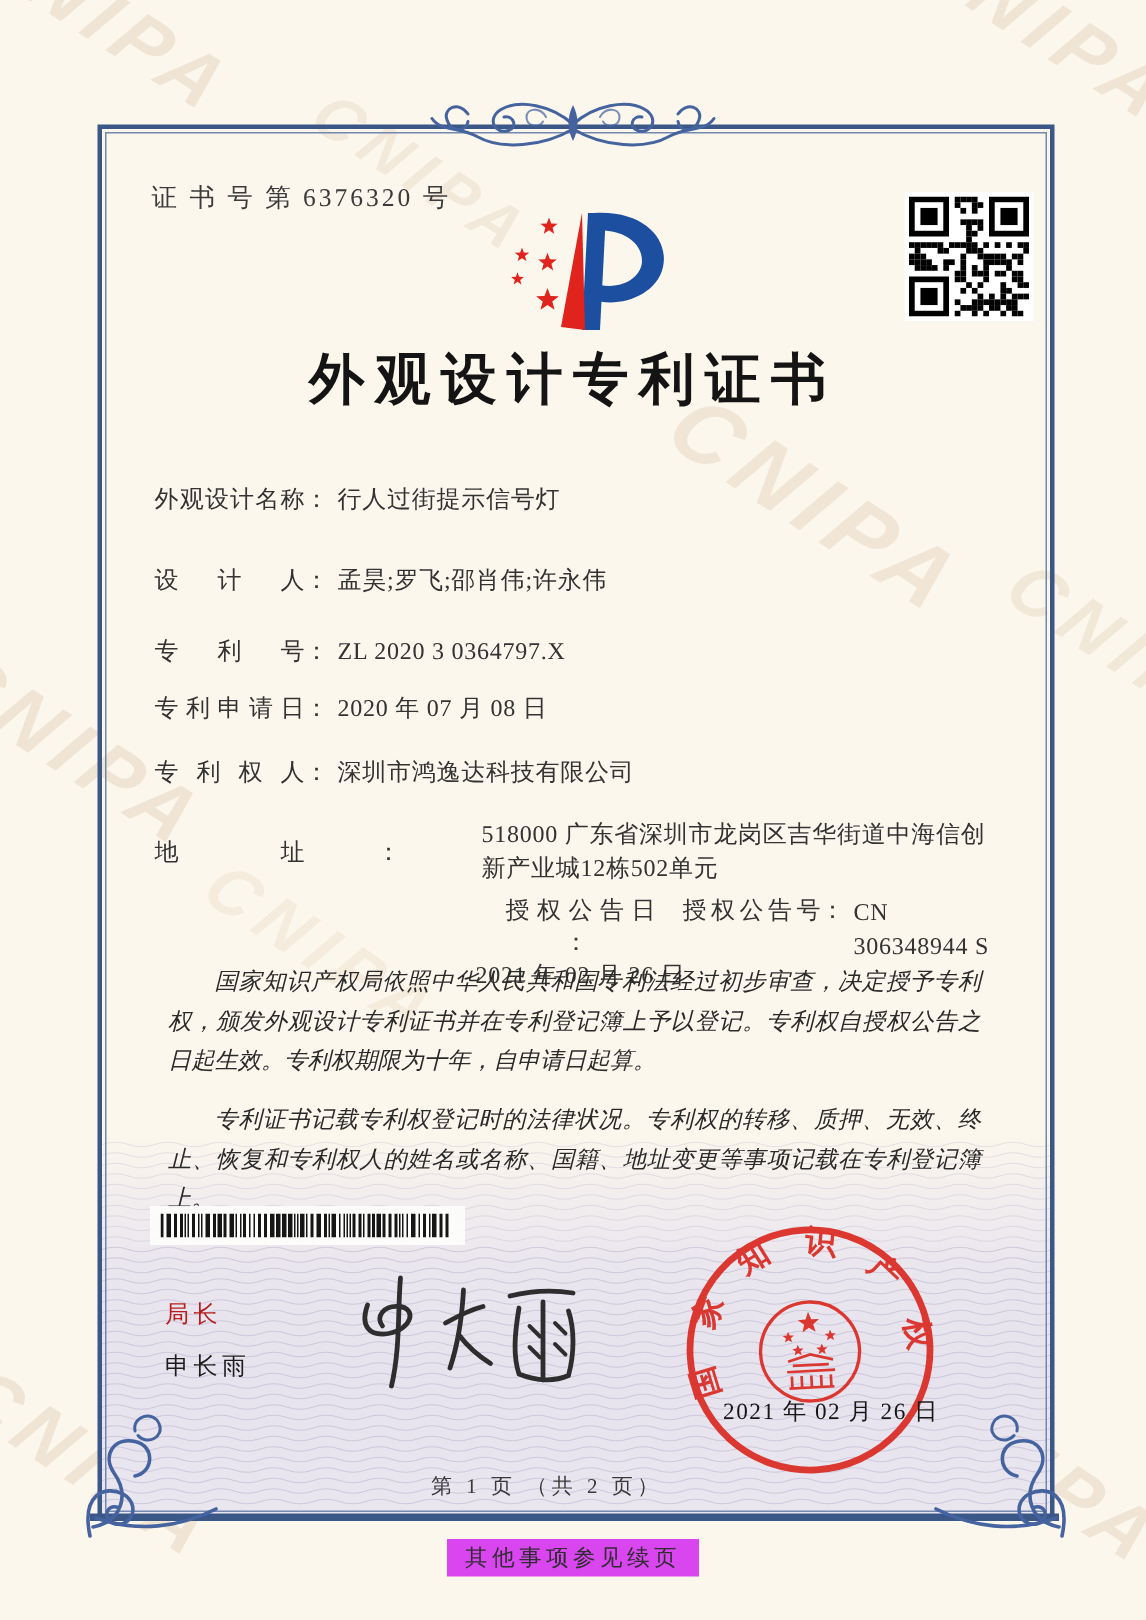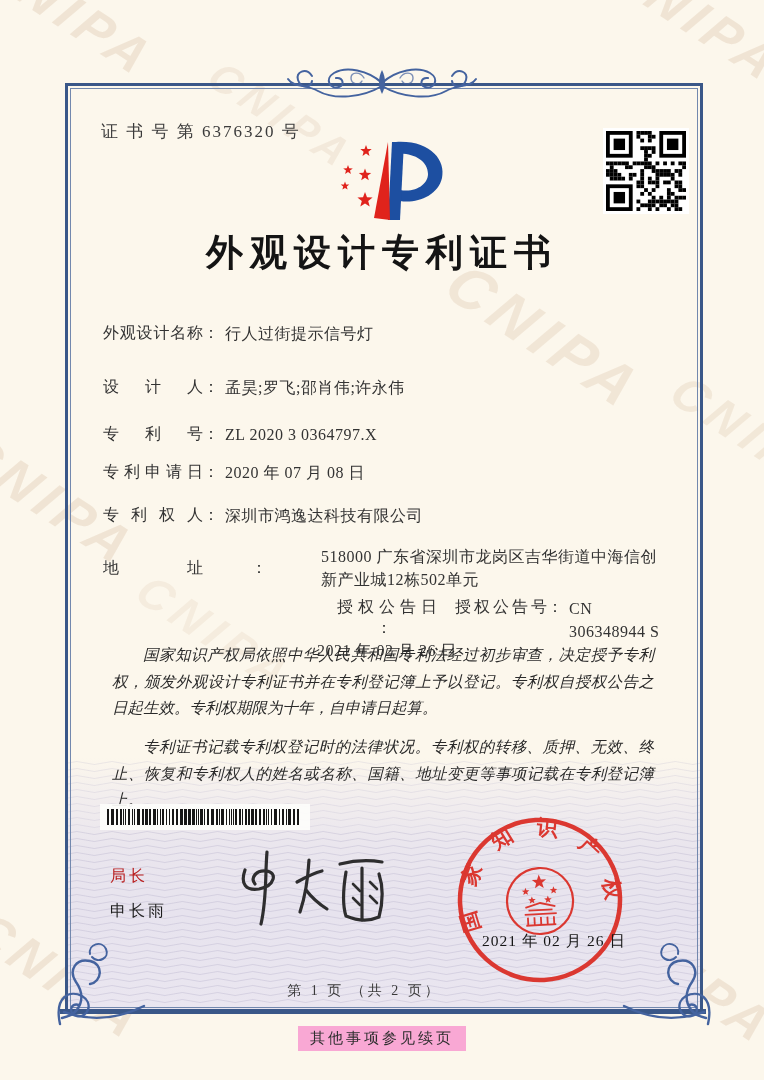--- a/index.html
+++ b/index.html
@@ -52,21 +52,21 @@
   .sig-name{left:110px;top:901px;font-size:16px;letter-spacing:3px;color:#1d1d1d;}
   .signature{left:212px;top:834px;width:205px;height:105px;}
 
   .seal{left:453px;top:813px;width:174px;height:174px;transform:rotate(-3deg);z-index:6;}
   .seal-date{left:459px;top:931px;width:190px;text-align:center;font-size:15.5px;
              color:#161616;letter-spacing:1px;z-index:7;}
 
   .page-num{left:0;top:982px;width:729px;text-align:center;font-size:14px;
             letter-spacing:3px;color:#3a3a3a;z-index:6;}
   .cont-note{left:0;top:1026px;width:764px;text-align:center;z-index:6;}
-  .cont-note span{display:inline-block;background:#f9a8d4;padding:3px 12px;font-size:15px;
+  .cont-note span{display:inline-block;background:#d946ef;padding:3px 12px;font-size:15px;
                   letter-spacing:3px;color:#2e2e2e;}
 </style>
 </head>
 <body>
 
 <div class="page">
 
   <span class="wm" style="left:-28px;top:-18px;font-size:52px;opacity:.55;">CNIPA</span>
   <span class="wm" style="left:600px;top:-12px;font-size:52px;opacity:.55;">CNIPA</span>
   <span class="wm" style="left:200px;top:92px;font-size:42px;opacity:.4;">CNIPA</span>

